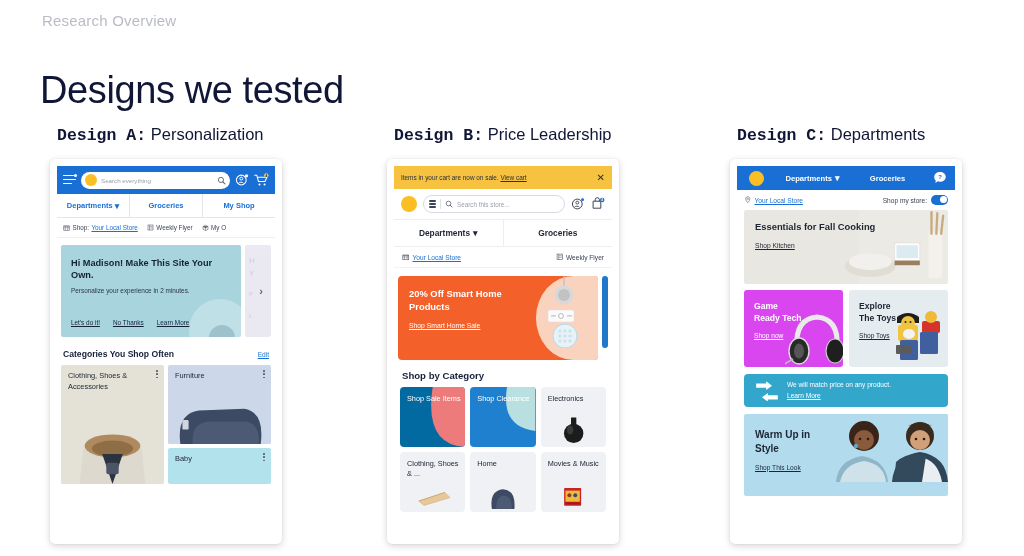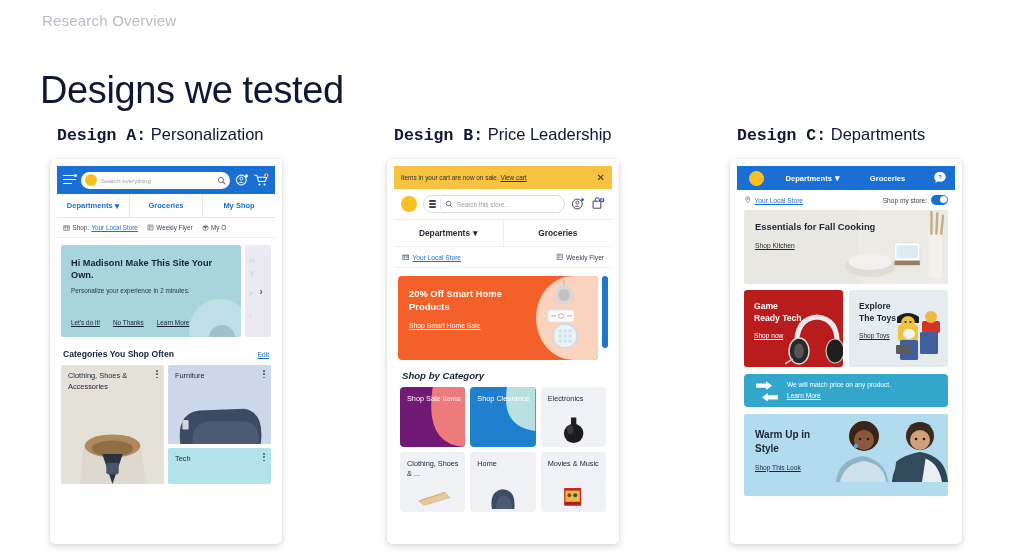--- a/index.html
+++ b/index.html
@@ -96,21 +96,21 @@
   .b-nav div{flex:1;display:flex;align-items:center;justify-content:center;font-size:8.4px;font-weight:700;color:#1d2433;gap:3px;}
   .b-nav div:first-child{border-right:1px solid #eceef2;}
   .b-sub{height:20px;display:flex;align-items:center;justify-content:space-between;padding:0 8px;font-size:6.6px;color:#3c4353;border-bottom:1px solid #f0f2f5;}
   .b-sub span{display:flex;align-items:center;gap:3px;}
   .b-hero-wrap{display:flex;gap:4px;padding:8px 4px 0 4px;}
   .b-hero{flex:1;background:#f4602a;border-radius:4px;position:relative;overflow:hidden;height:72px;padding:12px 0 0 11px;}
   .b-hero h4{margin:0;font-size:9.4px;color:#fff;font-weight:700;line-height:1.38;}
   .b-hero a{display:inline-block;margin-top:6px;font-size:6.8px;color:#fff;text-decoration:underline;}
   .b-hero .fade{position:absolute;right:0;top:0;bottom:0;width:62px;background:#fad3bf;border-radius:60% 0 0 60%/50% 0 0 50%;}
   .b-peek{width:6px;background:#2079c8;border-radius:3px;height:72px;}
-  .b-sbc{margin:10px 0 6px 8px;font-size:9.6px;font-weight:700;color:#15213a;font-style:italic;}
+  .b-sbc{margin:10px 0 6px 8px;font-size:9.6px;font-weight:700;color:#15213a;}
   .b-grid{display:grid;grid-template-columns:repeat(3,1fr);gap:5px;padding:0 6px;}
   .bt{height:60px;border-radius:4px;position:relative;overflow:hidden;background:#eff1f4;}
   .bt .lb{position:absolute;left:7px;top:7px;font-size:7.3px;line-height:1.42;}
 
   
   .c-head{height:24px;display:flex;align-items:center;}
   .c-head .seg{flex:1;display:flex;align-items:center;justify-content:center;font-size:7.6px;color:#fff;font-weight:700;gap:3px;}
   .c-head .seg.logo{flex:0 0 38px;}
   .c-head .seg.help{flex:0 0 30px;}
   .c-sub{height:20px;display:flex;align-items:center;justify-content:space-between;padding:0 7px;font-size:6.6px;color:#3c4353;}
@@ -119,21 +119,21 @@
   .toggle{width:17px;height:9.5px;border-radius:6px;background:#1a6fd4;position:relative;}
   .toggle i{position:absolute;right:1.2px;top:1.2px;width:7px;height:7px;border-radius:50%;background:#fff;}
   .c-body{padding:0 7px;}
   .c-hero{height:63px;background:#e9e7e2;border-radius:3px;position:relative;overflow:hidden;padding:11px 0 0 11px;}
   .c-hero h4{margin:0;font-size:9.4px;font-weight:700;color:#1d2433;line-height:1.38;}
   .c-hero a{display:inline-block;margin-top:6px;font-size:6.7px;color:#1d2433;text-decoration:underline;}
   .c-two{display:flex;gap:6px;margin-top:6px;}
   .c-card{flex:1;height:67px;border-radius:3px;position:relative;overflow:hidden;padding:10px 0 0 10px;}
   .c-card h5{margin:0;font-size:8.6px;font-weight:700;line-height:1.4;}
   .c-card a{display:inline-block;margin-top:5px;font-size:6.6px;text-decoration:underline;}
-  .c-card.dark{background:#b91c1c;} .c-card.dark h5,.c-card.dark a{color:#fff;}
+  .c-card.dark{background:#d946ef;} .c-card.dark h5,.c-card.dark a{color:#fff;}
   .c-card.light{background:#e4ecef;} .c-card.light h5,.c-card.light a{color:#1d2433;}
   .c-match{margin-top:7px;height:33px;background:#33a6cc;border-radius:4px;display:flex;align-items:center;gap:7px;padding:0 10px;}
   .c-match .tx{font-size:6.6px;color:#fff;line-height:1.55;}
   .c-match .tx a{color:#fff;text-decoration:underline;}
   .c-warm{margin-top:7px;height:68px;background:#b2dced;border-radius:2px;position:relative;overflow:hidden;padding:14px 0 0 11px;}
   .c-warm h4{margin:0;font-size:10px;font-weight:700;color:#1d2433;line-height:1.38;}
   .c-warm a{display:inline-block;margin-top:7px;font-size:6.6px;color:#1d2433;text-decoration:underline;}
 </style>
 </head>
 <body>
@@ -273,21 +273,21 @@
                     <i></i>
                   </div>
                 <svg viewBox="0 0 100 60" preserveAspectRatio="none" style="position:absolute;left:0;bottom:0;width:100%;height:48px">
                   <rect width="100" height="60" fill="#ccd8ea"></rect>
                   <path d="M12 60 Q8 22 30 18 L74 16 Q94 20 90 60 Z" fill="#3c4a63"></path>
                   <path d="M24 60 Q22 34 40 32 L76 32 Q90 36 88 60 Z" fill="#4c5a74"></path>
                   <rect x="14" y="30" width="6" height="12" rx="1.5" fill="#cfd6df"></rect>
                 </svg>
               </div>
               <div class="tile" style="height:36px;background:#b2e2ec">
-                <div class="lbl">Tech</div>
+                <div class="lbl">Baby</div>
                 <div class="kebab">
                     <i></i>
                     <i></i>
                     <i></i>
                   </div>
               </div>
             </div>
           </div>
         </div>
 
@@ -393,21 +393,21 @@
             </svg>
             <h4 style="position:relative;z-index:2;max-width:100px">20% Off Smart Home Products</h4>
             <a style="position:relative;z-index:2">Shop Smart Home Sale</a>
           </div>
           <div class="b-peek"></div>
         </div>
 
         <div class="b-sbc">Shop by Category</div>
 
         <div class="b-grid">
-          <div class="bt" style="background:#701a75">
+          <div class="bt" style="background:#0369a1">
             <svg viewBox="0 0 60 60" preserveAspectRatio="none" style="position:absolute;inset:0;width:100%;height:100%">
                 <path d="M60 0 L60 60 Q22 58 30 0 Z" fill="#ee7b7b"></path>
               </svg>
             <div class="lb" style="color:#fff">Shop Sale Items</div>
           </div>
           <div class="bt" style="background:#1f80d0">
             <svg viewBox="0 0 60 60" preserveAspectRatio="none" style="position:absolute;inset:0;width:100%;height:100%">
                 <path d="M60 0 L60 44 Q28 40 34 0 Z" fill="#b9e0e0"></path>
               </svg>
             <div class="lb" style="color:#fff">Shop Clearance</div>

